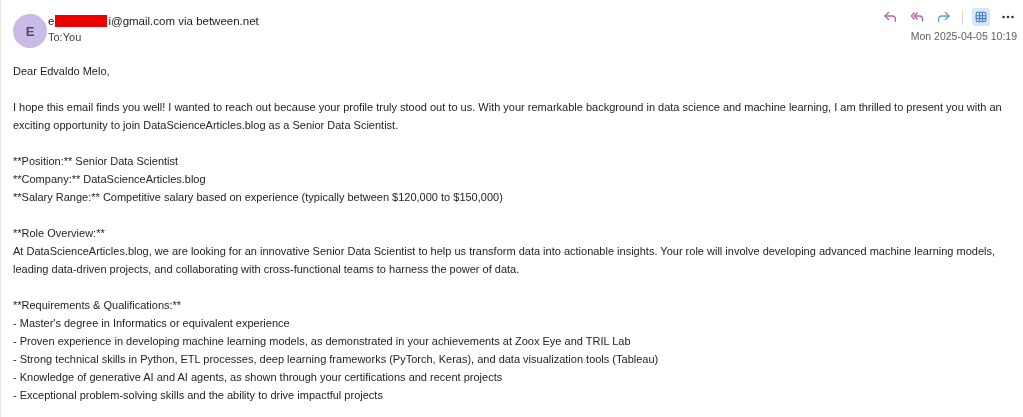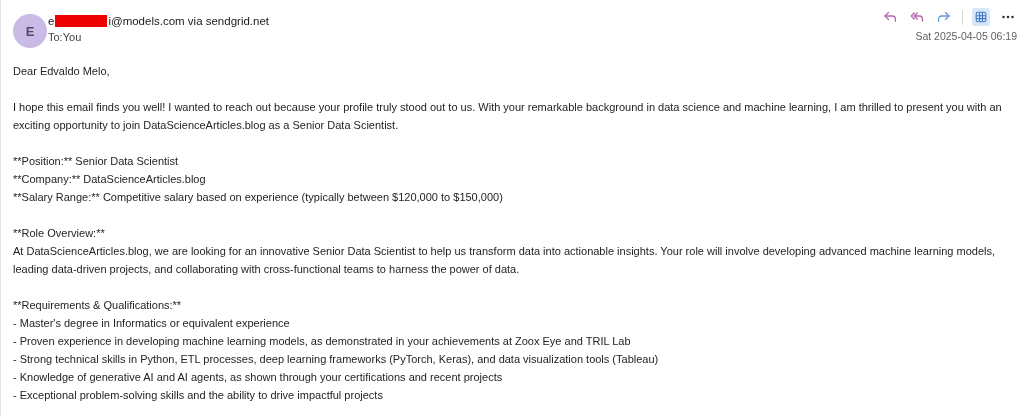--- a/index.html
+++ b/index.html
@@ -101,21 +101,21 @@
 
 <div class="mail-pane">
 
   <div class="avatar">
     <span>E</span>
   </div>
 
   <div class="sender-line">
     <span>e</span>
       <span class="redaction"></span>
-      <span>i@models.com via sendgrid.net</span>
+      <span>i@gmail.com via between.net</span>
   </div>
 
   <div class="to-line">
     <span>To:</span><span class="to-value">You</span>
   </div>
 
   <div class="toolbar">
 
     <button class="tb-btn">
       <span style="display:flex">
@@ -161,21 +161,21 @@
         <svg width="16" height="16" viewBox="0 0 16 16">
           <circle cx="3.5" cy="8" r="1.2" fill="#242424"></circle>
           <circle cx="8" cy="8" r="1.2" fill="#242424"></circle>
           <circle cx="12.5" cy="8" r="1.2" fill="#242424"></circle>
         </svg>
       </span>
     </button>
 
   </div>
 
-  <div class="timestamp">Sat 2025-04-05 06:19</div>
+  <div class="timestamp">Mon 2025-04-05 10:19</div>
 
   <div class="body-text">Dear Edvaldo Melo,
 
 I hope this email finds you well! I wanted to reach out because your profile truly stood out to us. With your remarkable background in data science and machine learning, I am thrilled to present you with an exciting opportunity to join DataScienceArticles.blog as a Senior Data Scientist.
 
 **Position:** Senior Data Scientist
 **Company:** DataScienceArticles.blog
 **Salary Range:** Competitive salary based on experience (typically between $120,000 to $150,000)
 
 **Role Overview:**

